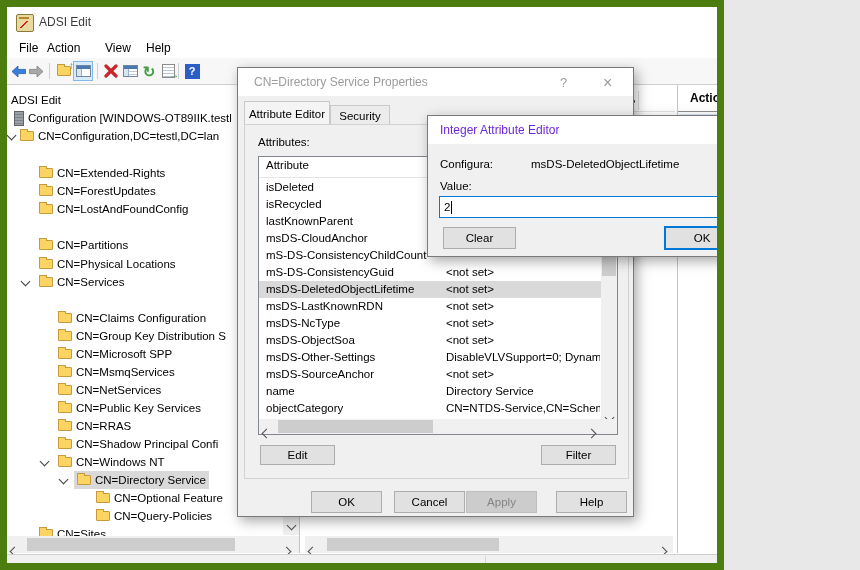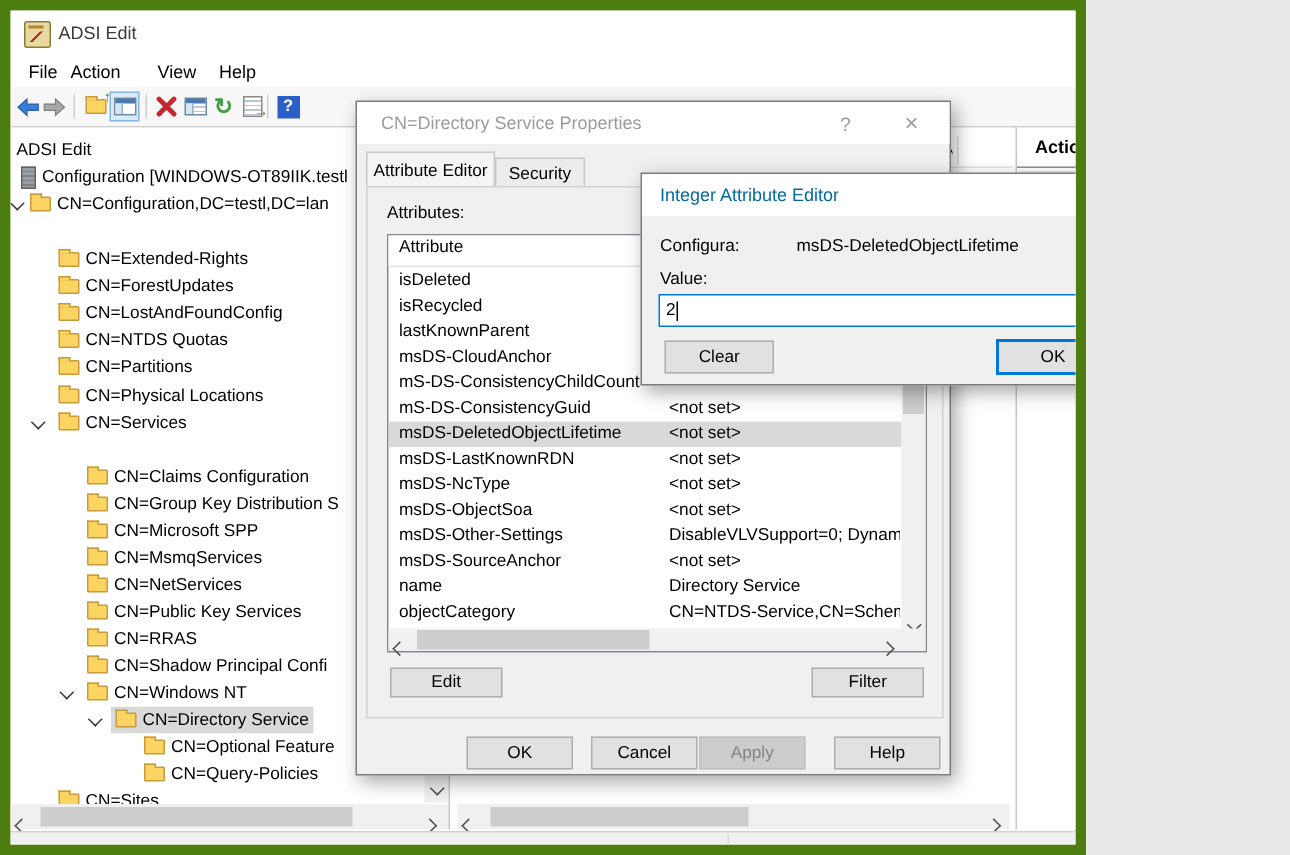--- a/index.html
+++ b/index.html
@@ -75,21 +75,21 @@
   #tab-sec{left:92px;top:37px;width:60px;height:20px;background:#ececec;border:1px solid #c9c9c9;border-bottom:none}
   #tab-panel{left:6px;top:56px;width:385px;height:355px;background:#f0f0f0;border:1px solid #d2d2d2;box-sizing:border-box}
   #attrs-label{left:20px;top:68px;font-size:11.5px}
   #attr-list{left:20px;top:88px;width:360px;height:279px;background:#fff;border:1px solid #828790;box-sizing:border-box}
   #attr-list-header{position:absolute;left:0;top:0;width:342px;height:20px;background:#fff;border-bottom:1px solid #e5e5e5;font-size:11.5px}
   .arow{position:absolute;left:0;width:342px;height:17px;font-size:11.5px;line-height:17px}
   .arow.sel{background:#d9d9d9}
   .acell{position:absolute;left:7px;top:0;width:176px;white-space:nowrap;overflow:hidden}
   .vcell{position:absolute;left:187px;top:0;width:154px;white-space:nowrap;overflow:hidden}
   #int-dialog{left:420px;top:108px;width:408px;height:142px;z-index:20}
-  #int-title-text{left:12px;top:7px;font-size:12px;color:#0369a1}
+  #int-title-text{left:12px;top:7px;font-size:12px;color:#6d28d9}
   .lbl{font-size:11.5px}
   #int-value-input{left:11px;top:80px;width:386px;height:22px;background:#fff;border:1px solid #0078d7;
       box-sizing:border-box;font-size:11.5px;display:flex;align-items:center;padding-left:4px}
   .caret{width:1px;height:13px;background:#000;margin-left:1px}
 </style>
 </head>
 <body>
 
 <div id="win">
 
@@ -187,26 +187,20 @@
           <span class="fold"></span>
           <span>CN=ForestUpdates</span>
         </span>
       </div>
     <div class="trow" style="top:115px">
         <span class="nodebox" style="left:29px">
           <span class="fold"></span>
           <span>CN=LostAndFoundConfig</span>
         </span>
       </div>
-    <div class="trow" style="top:133px">
-        <span class="nodebox" style="left:29px">
-          <span class="fold"></span>
-          <span>CN=NTDS Quotas</span>
-        </span>
-      </div>
     <div class="trow" style="top:151px">
         <span class="nodebox" style="left:29px">
           <span class="fold"></span>
           <span>CN=Partitions</span>
         </span>
       </div>
     <div class="trow" style="top:170px">
         <span class="nodebox" style="left:29px">
           <span class="fold"></span>
           <span>CN=Physical Locations</span>

